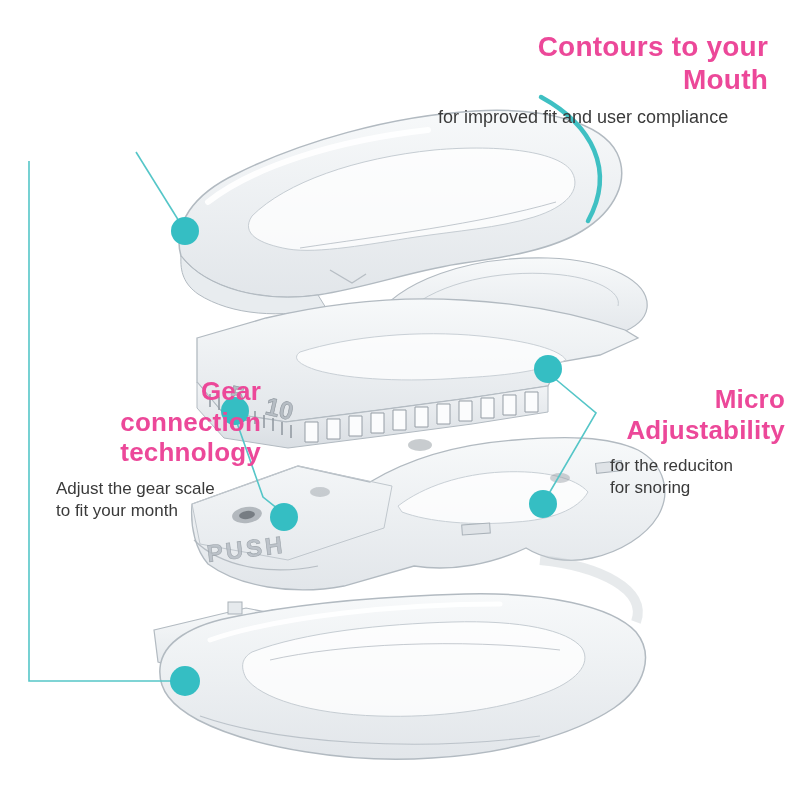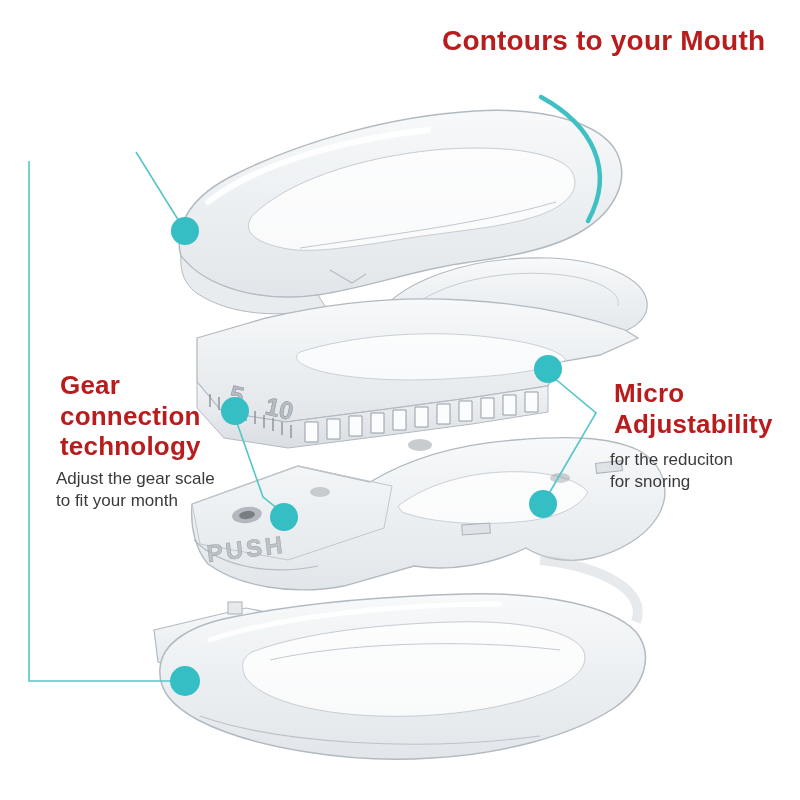--- a/index.html
+++ b/index.html
@@ -3,22 +3,23 @@
 <meta charset="utf-8">
 <style>
   html,body{margin:0;padding:0;background:#fff;}
   .stage{
     position:relative;width:800px;height:800px;background:#ffffff;overflow:hidden;
     font-family:"Liberation Sans", sans-serif;
   }
   .stage svg{position:absolute;left:0;top:0;}
   .callout{position:absolute;}
   .callout-title{
-    color:#b91c1c;font-weight:700;white-space:pre-line;margin:4px;line-height:1.18;
+    color:#ec4899;font-weight:700;white-space:pre-line;margin:10px;line-height:1.18;
     letter-spacing:.2px;
+    text-align:right;
   }
   .callout-sub{
     color:#3a3a3a;font-weight:500;white-space:pre-line;margin:4px 0 0 0;line-height:1.3;
   }
   .c-contours{left:438px;top:20px;width:340px;}
   .c-contours .callout-title{font-size:28px;}
   .c-contours .callout-sub{font-size:18px;}
   .c-flex{left:28px;top:92px;width:310px;}
   .c-flex .callout-title{font-size:27px;}
   .c-flex .callout-sub{font-size:17px;}
@@ -109,20 +110,21 @@
       <circle cx="185" cy="681" r="15"></circle>
       <circle cx="235" cy="411" r="14"></circle>
       <circle cx="284" cy="517" r="14"></circle>
       <circle cx="548" cy="369" r="14"></circle>
       <circle cx="543" cy="504" r="14"></circle>
     </g>
   </svg>
 
   <div class="callout c-contours">
     <p class="callout-title">Contours to your Mouth</p>
+    <p class="callout-sub">for improved fit and user compliance</p>
   </div>
 
 
   <div class="callout c-gear">
     <p class="callout-title">Gear
 connection
 technology</p>
     <p class="callout-sub">Adjust the gear scale
 to fit your month</p>
   </div>

